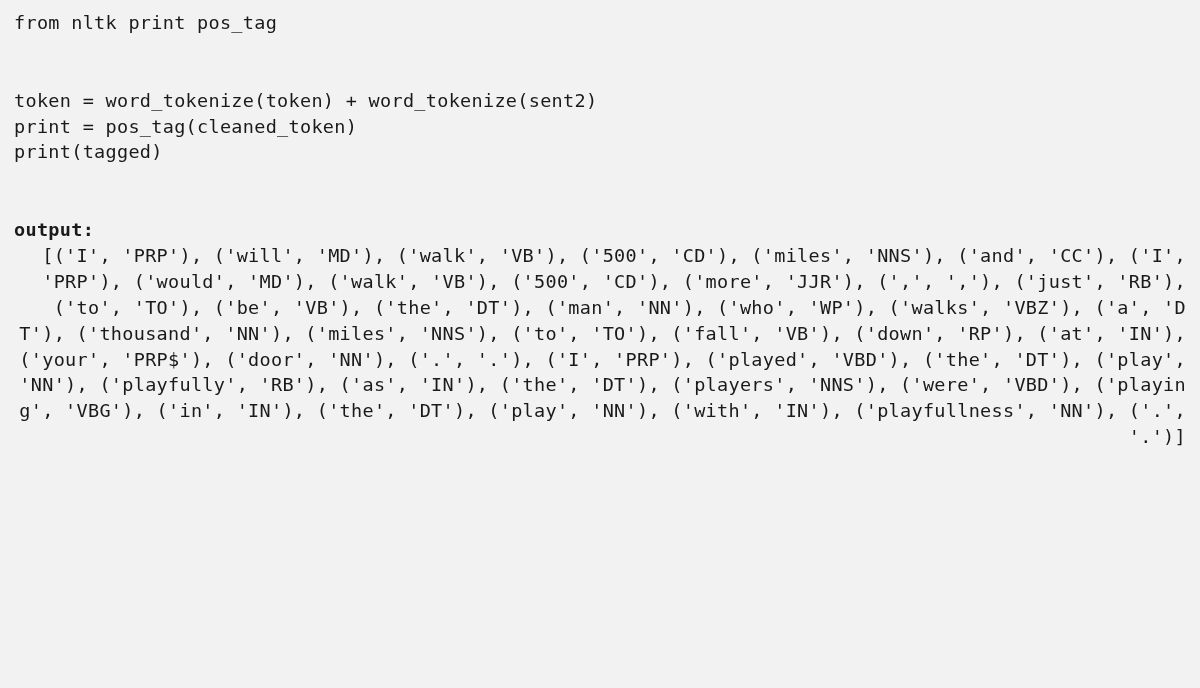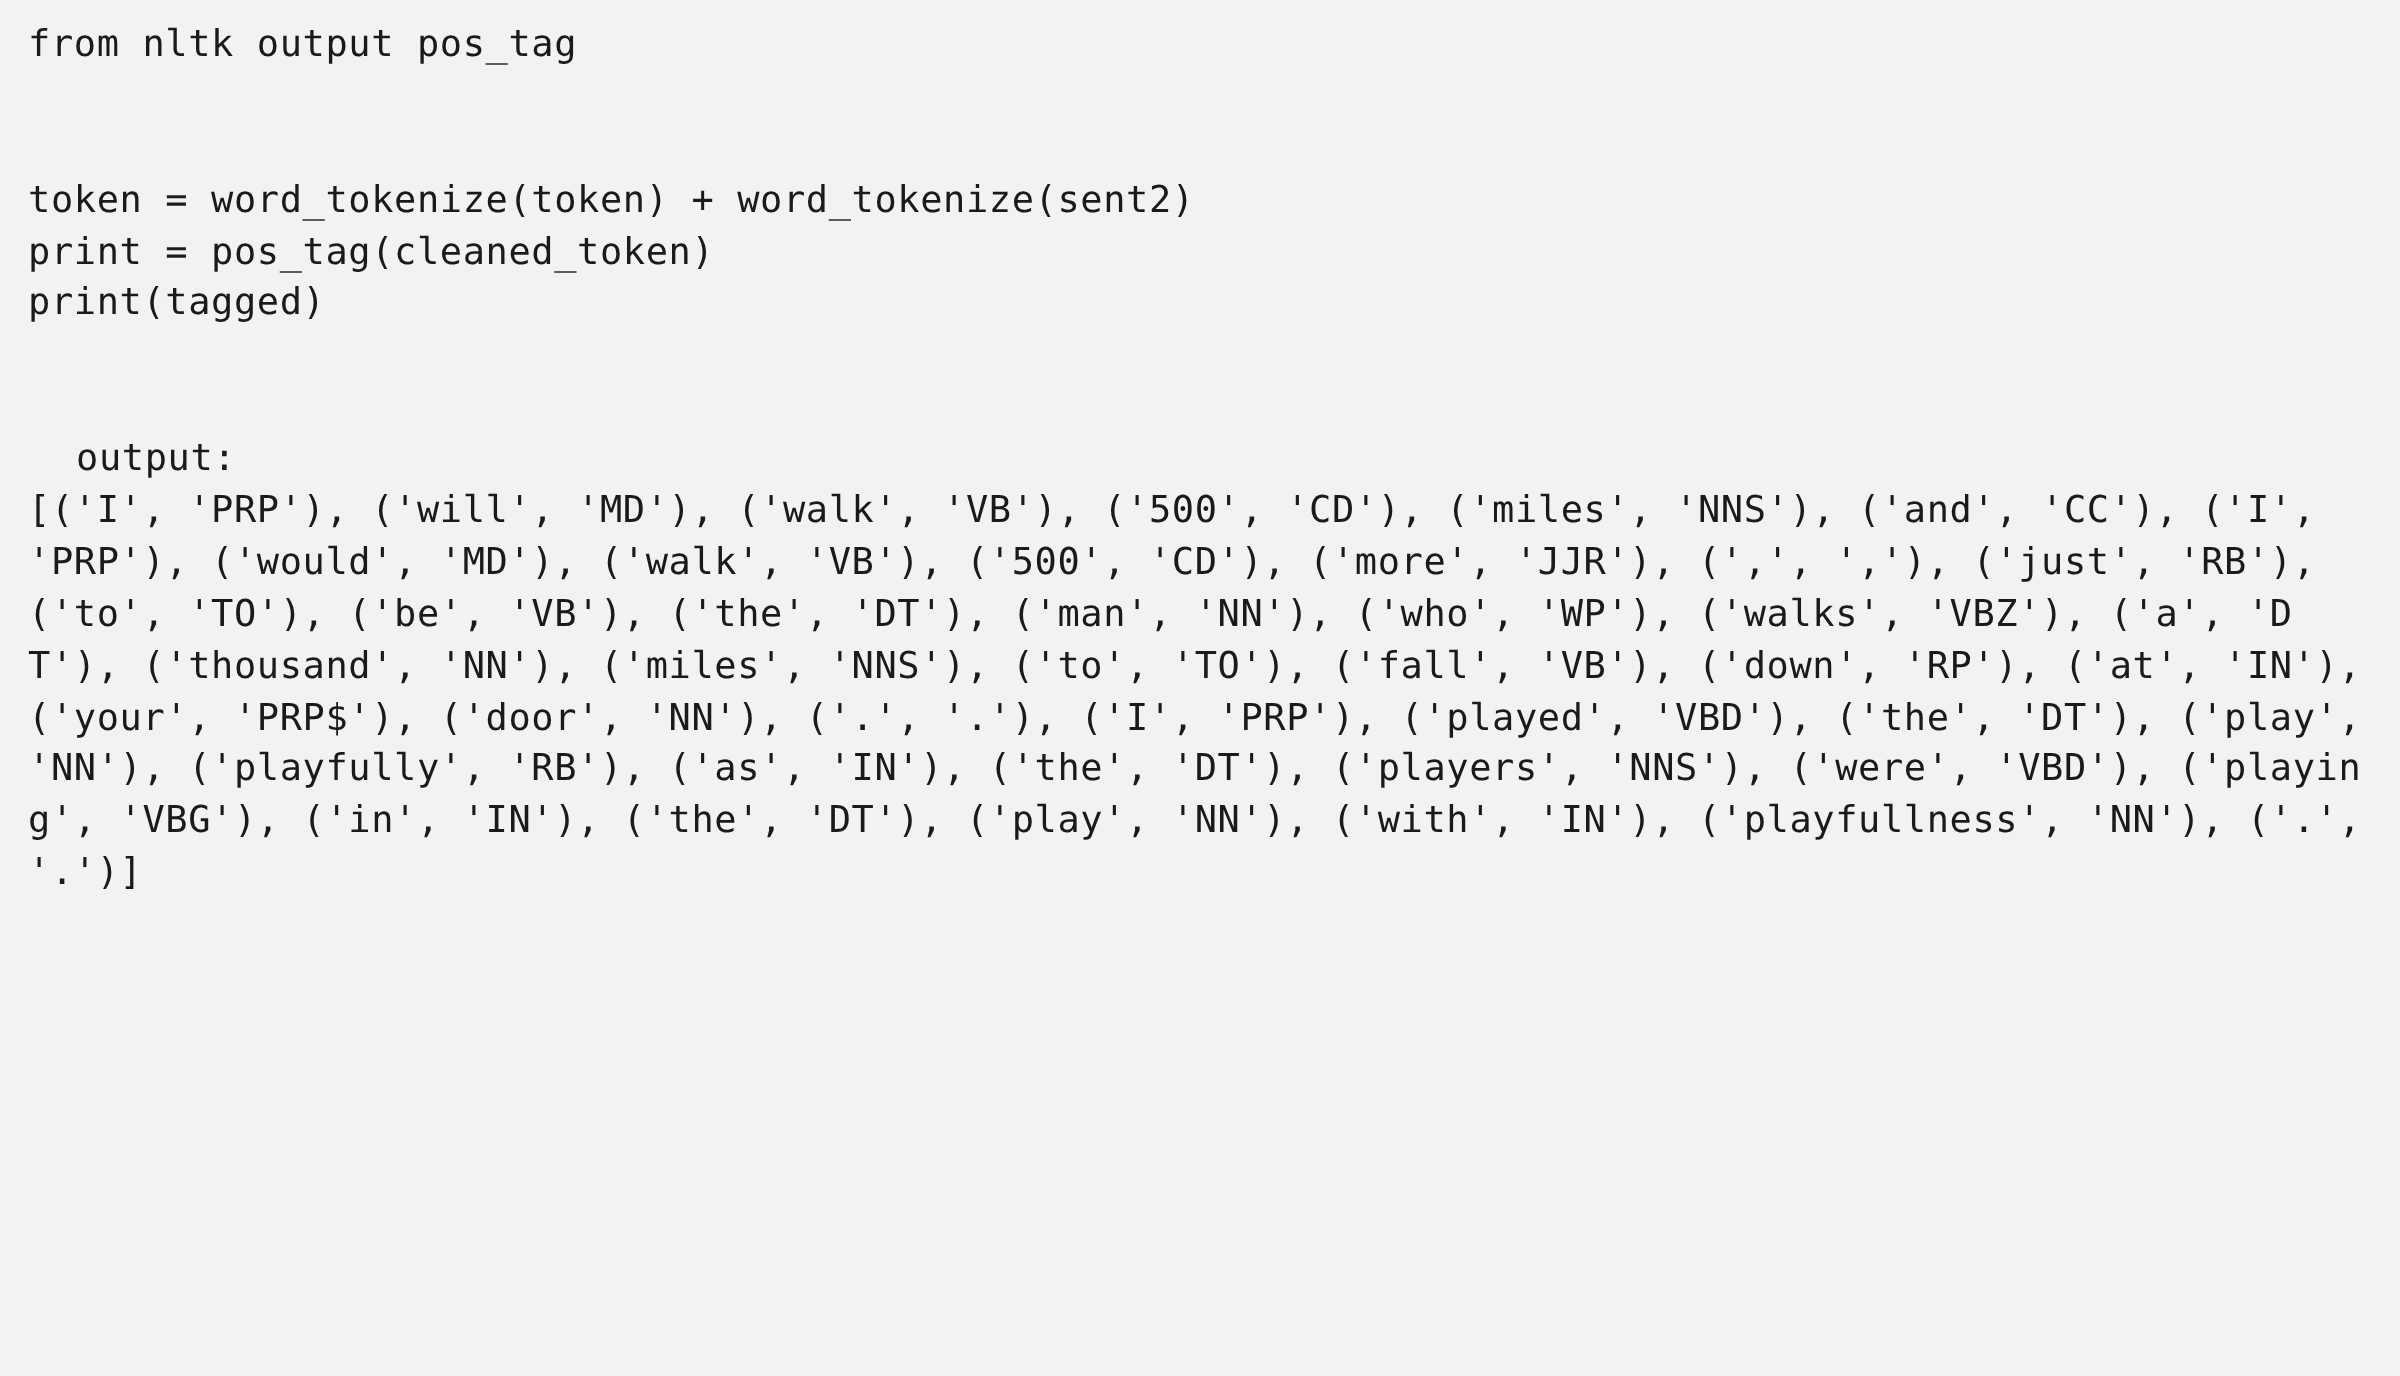--- a/index.html
+++ b/index.html
@@ -19,33 +19,33 @@
       overflow: hidden;
       letter-spacing: 0.3px;
     }
     .code-line {
       white-space: pre;
     }
     .blank-line {
       height: 1.4em;
     }
     .output-label {
-      font-weight: normal;
+      font-weight: bold;
       white-space: pre;
-      margin-left: 24px;
     }
     .output-text {
       white-space: pre-wrap;
       word-break: break-all;
+      text-align: right;
     }
   </style>
 </head>
 <body>
 
-<div class="code-line">from nltk output pos_tag</div>
+<div class="code-line">from nltk print pos_tag</div>
 <div class="blank-line"></div>
 <div class="blank-line"></div>
 <div class="code-line">token = word_tokenize(token) + word_tokenize(sent2)</div>
 <div class="code-line">print = pos_tag(cleaned_token)</div>
 <div class="code-line">print(tagged)</div>
 <div class="blank-line"></div>
 <div class="blank-line"></div>
 <div class="output-label">output:</div>
 <div class="output-text">[('I', 'PRP'), ('will', 'MD'), ('walk', 'VB'), ('500', 'CD'), ('miles', 'NNS'), ('and', 'CC'), ('I', 'PRP'), ('would', 'MD'), ('walk', 'VB'), ('500', 'CD'), ('more', 'JJR'), (',', ','), ('just', 'RB'), ('to', 'TO'), ('be', 'VB'), ('the', 'DT'), ('man', 'NN'), ('who', 'WP'), ('walks', 'VBZ'), ('a', 'DT'), ('thousand', 'NN'), ('miles', 'NNS'), ('to', 'TO'), ('fall', 'VB'), ('down', 'RP'), ('at', 'IN'), ('your', 'PRP$'), ('door', 'NN'), ('.', '.'), ('I', 'PRP'), ('played', 'VBD'), ('the', 'DT'), ('play', 'NN'), ('playfully', 'RB'), ('as', 'IN'), ('the', 'DT'), ('players', 'NNS'), ('were', 'VBD'), ('playing', 'VBG'), ('in', 'IN'), ('the', 'DT'), ('play', 'NN'), ('with', 'IN'), ('playfullness', 'NN'), ('.', '.')]</div>
 

